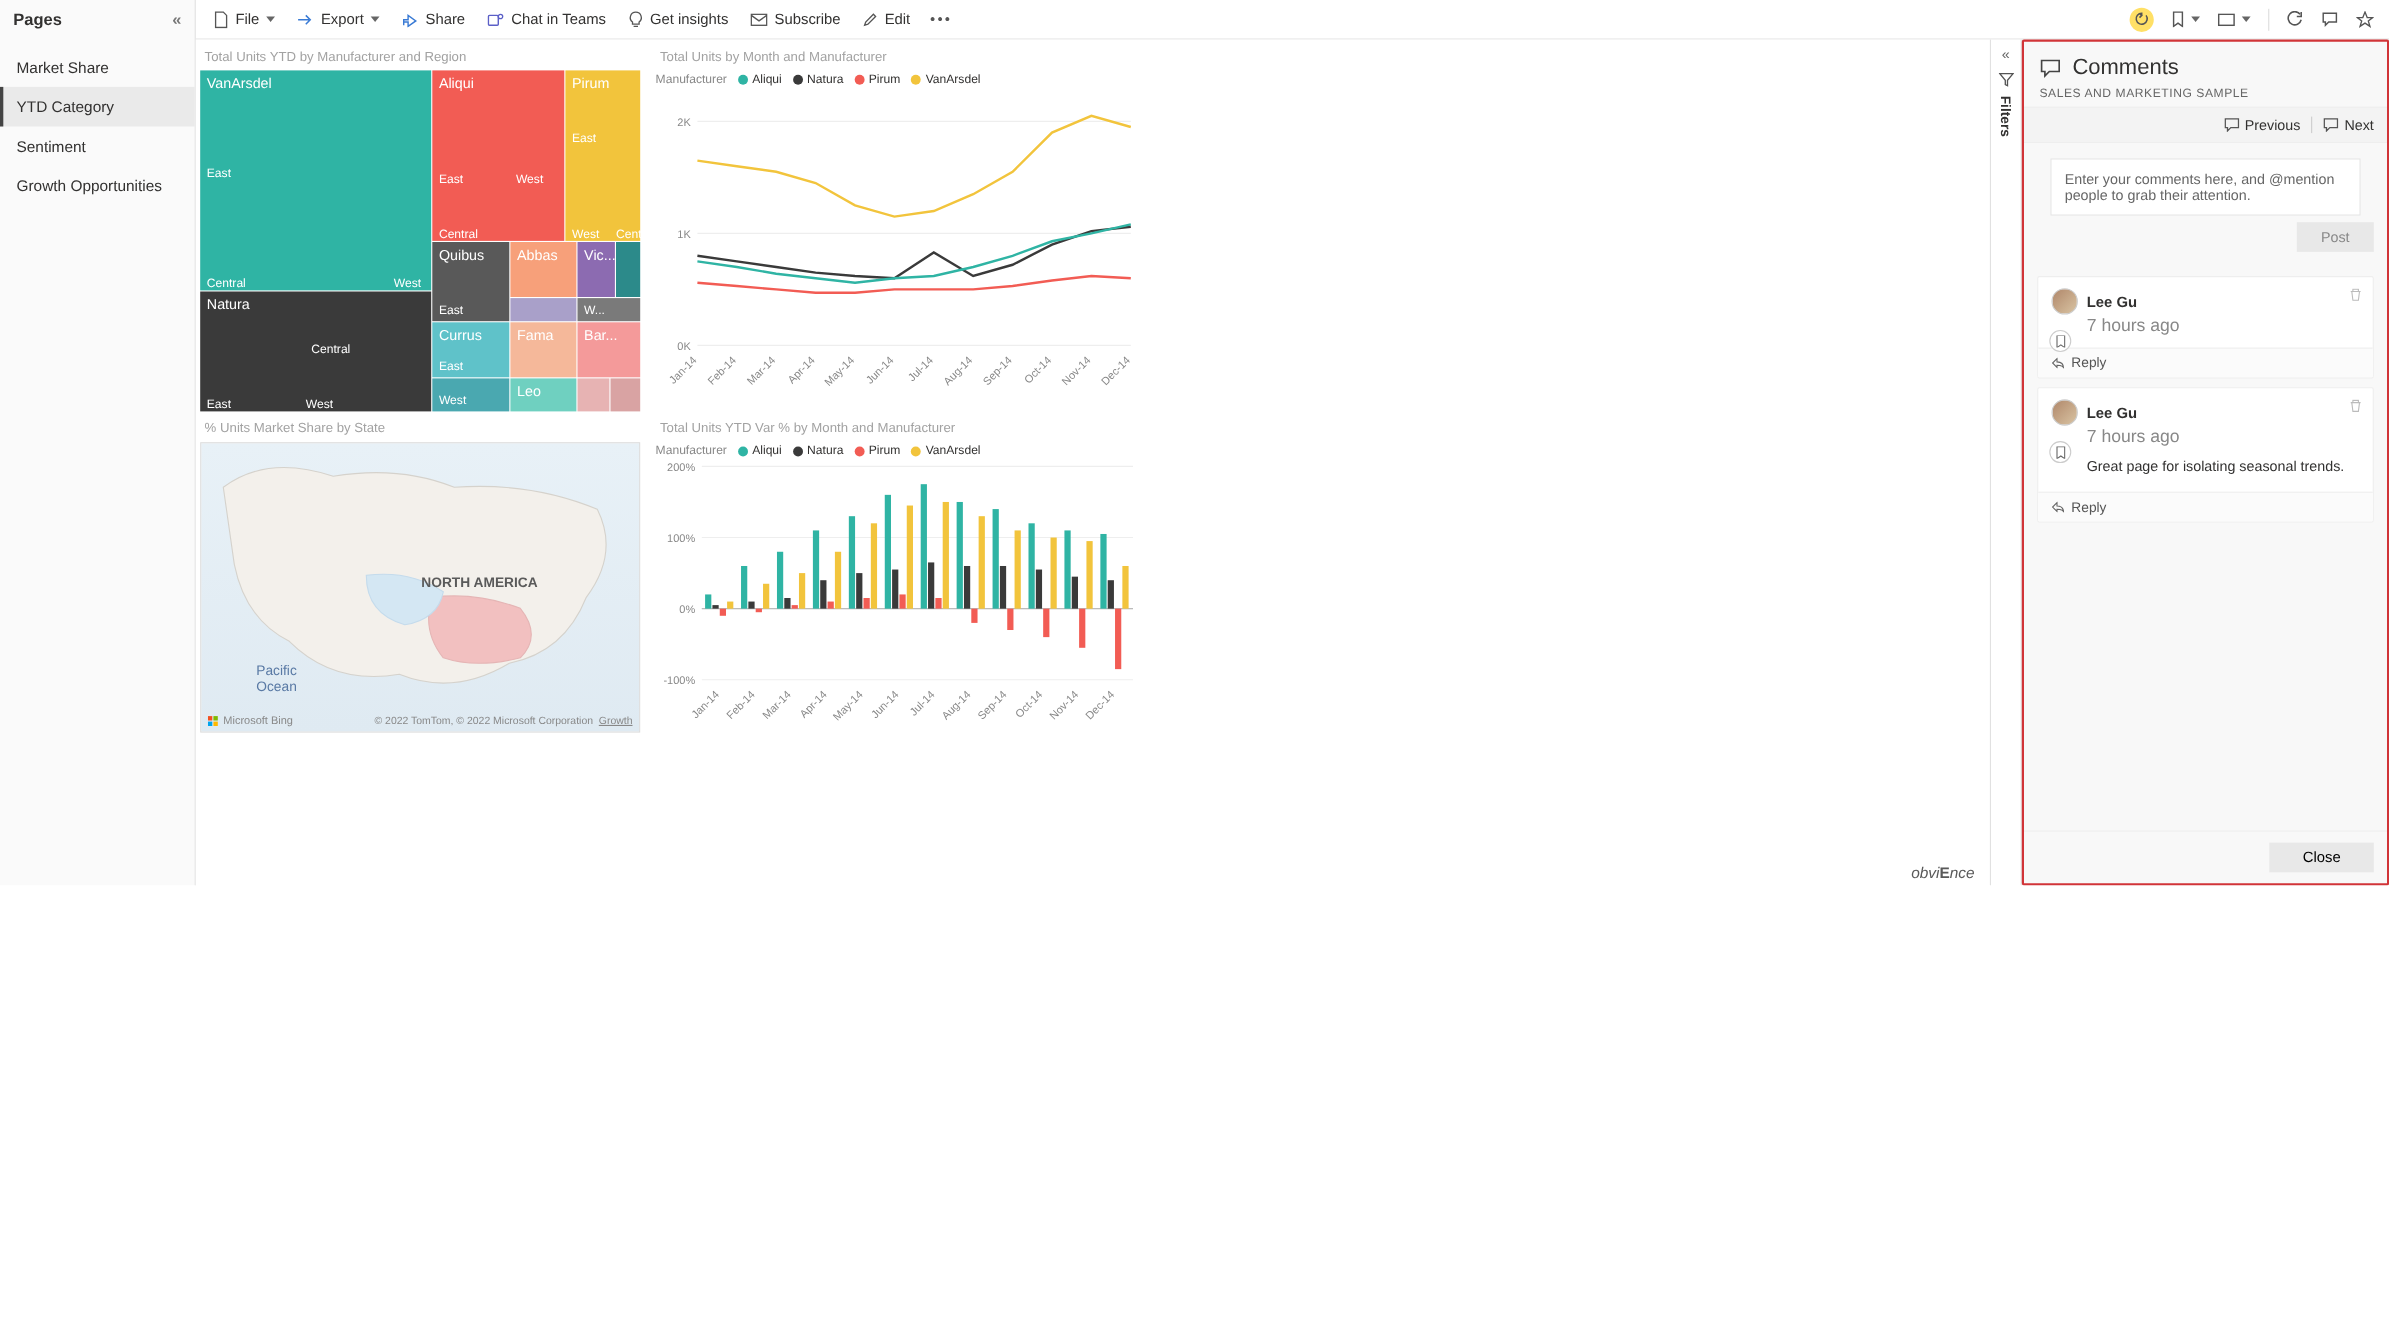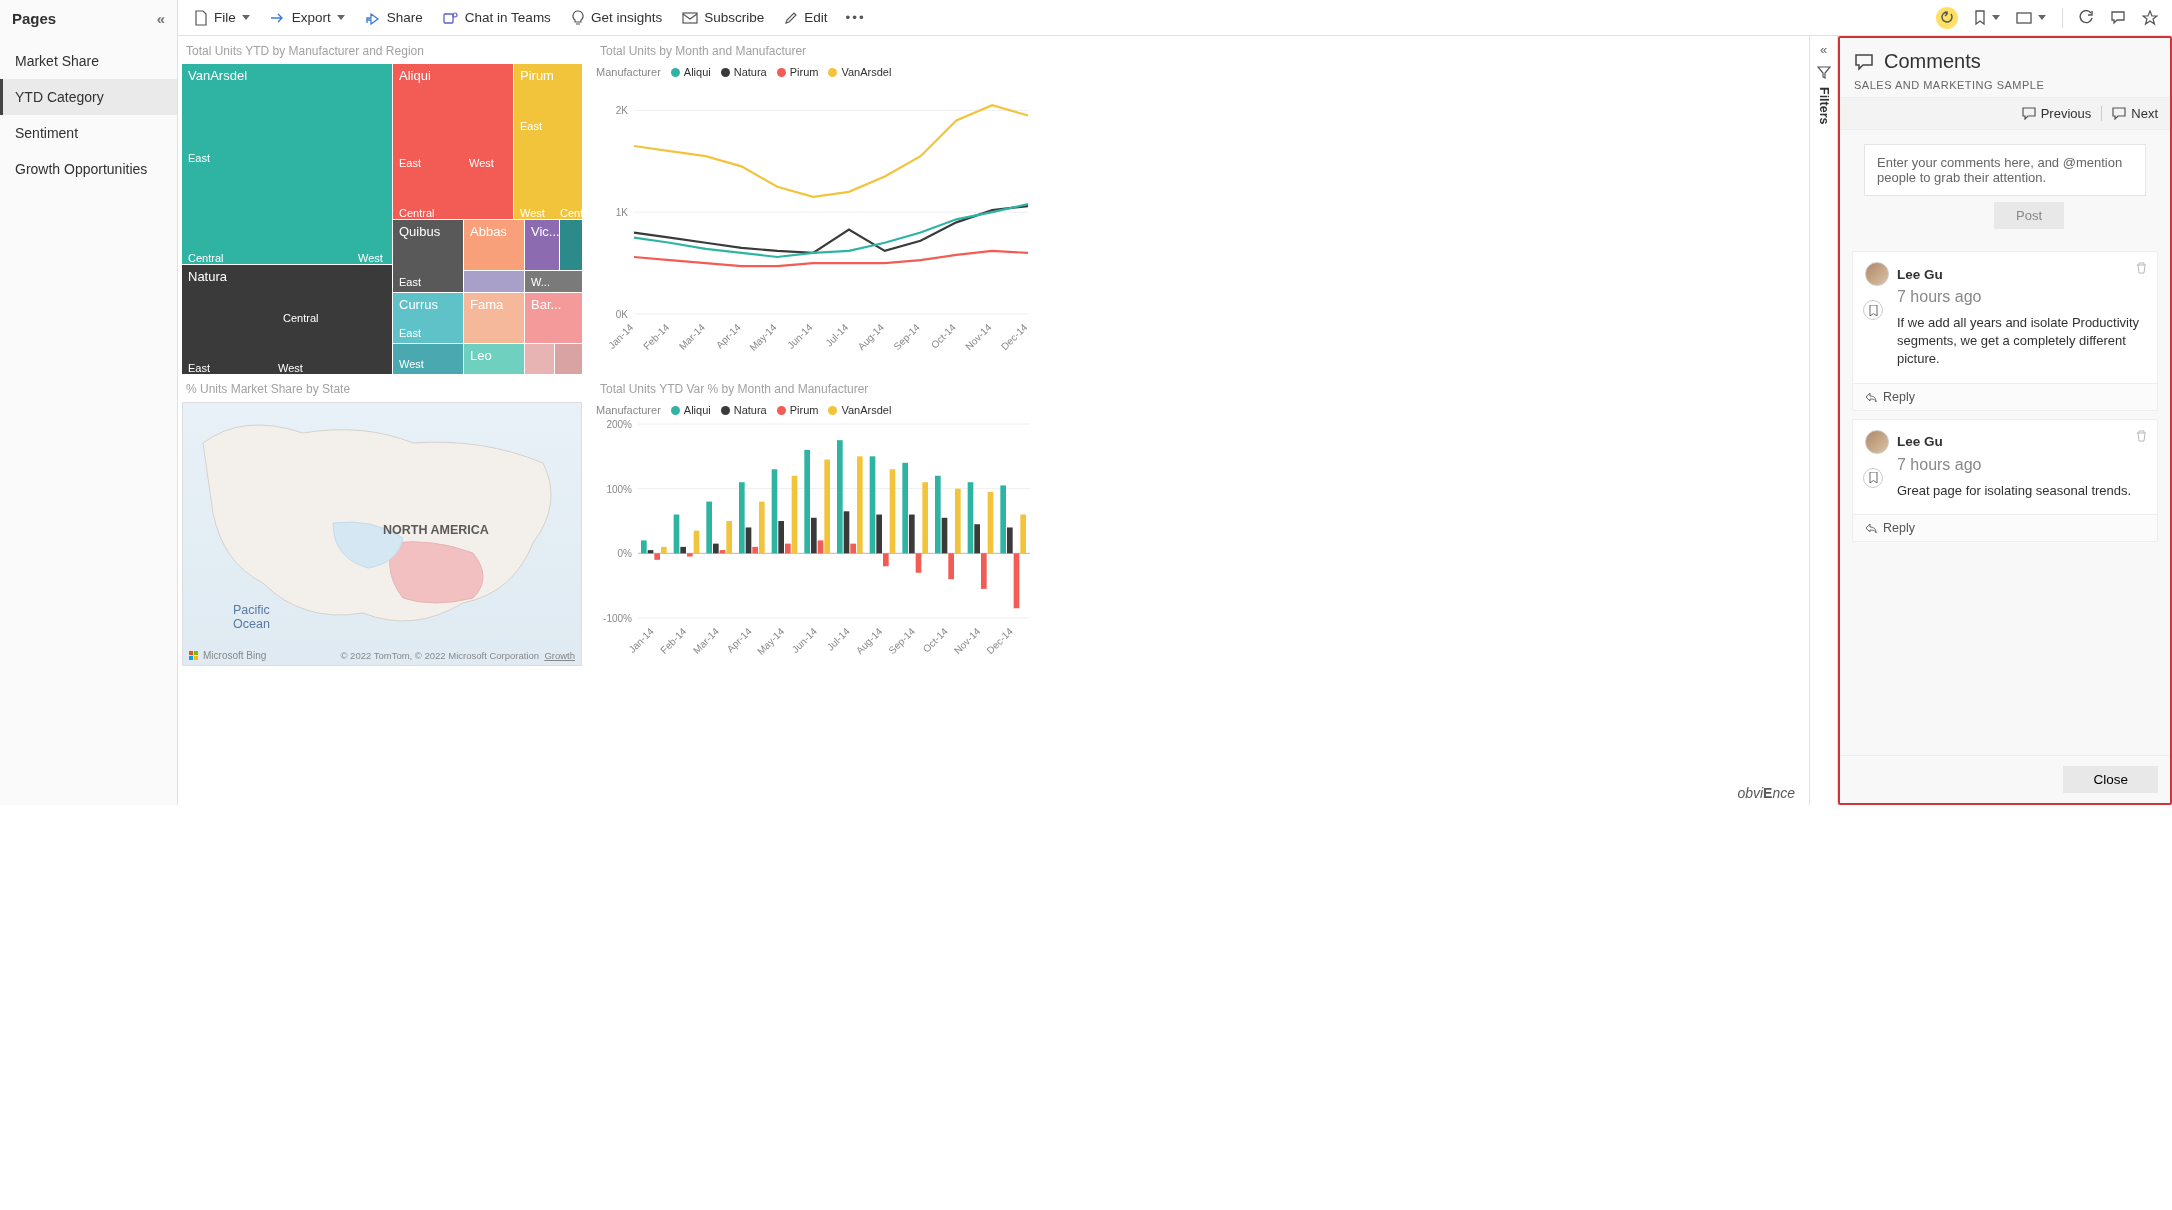--- a/index.html
+++ b/index.html
@@ -39,21 +39,21 @@
 
 
 .comments { width:334px; border:2px solid #d13438; border-radius:2px; display:flex; flex-direction:column; background:#f8f8f8; }
 .comments-head { padding:12px 14px 6px; }
 .comments-head h2 { font-size:20px; font-weight:400; display:flex; align-items:center; gap:10px; }
 .comments-sub { font-size:11px; letter-spacing:0.5px; color:#666; padding-top:6px; text-transform:uppercase; }
 .comments-nav { display:flex; justify-content:flex-end; gap:10px; padding:8px 12px; border-top:1px solid #eee; border-bottom:1px solid #eee; background:#f3f3f3; font-size:13px; }
 .comments-nav .navbtn { display:flex; align-items:center; gap:5px; cursor:pointer; color:#323130; }
 .comments-nav .vline2 { width:1px; background:#ccc; }
 .comment-input-box { background:#fff; margin:14px 24px 6px; padding:10px 12px; border:1px solid #e5e5e5; font-size:13px; color:#666; min-height:52px; }
-.post-row { display:flex; justify-content:center; padding:0 12px 14px;margin-left:48px; }
+.post-row { display:flex; justify-content:flex-end; padding:0 12px 14px;margin-left:48px; }
 .post-btn { background:#e8e8e8; color:#888; padding:6px 22px; font-size:13px; border:none; cursor:pointer; }
 .comment-card { background:#fff; margin:8px 12px; border:1px solid #eee; border-radius:2px; }
 .comment-body { padding:10px 12px 10px 12px; position:relative; }
 .comment-user { display:flex; align-items:center; gap:8px; }
 .avatar { width:24px; height:24px; border-radius:50%; background:linear-gradient(135deg,#b0876a,#d9c4a3); border:1px solid #ccc; }
 .comment-user strong { font-size:13.5px; }
 .comment-time { font-size:16px; color:#888; padding-left:32px; padding-top:2px; }
 .comment-text { font-size:13px; padding:8px 4px 4px 32px; line-height:1.4; }
 .bookmark-badge { position:absolute; left:10px; top:48px; width:20px; height:20px; border:1px solid #ccc; border-radius:50%; background:#fff; display:flex; align-items:center; justify-content:center; font-size:10px; }
 .delete-ic { position:absolute; right:10px; top:10px; color:#bbb; font-size:12px; cursor:pointer; }
@@ -476,21 +476,20 @@
       <div class="comment-user">
                   <div class="avatar"></div>
                   <strong>Lee Gu</strong>
                 </div>
       <div class="comment-time">7 hours ago</div>
       <div class="bookmark-badge">
                   <svg width="9" height="11">
                     <path d="M1 0h7v11l-3.5-2.5L1 11z" fill="none" stroke="#666" stroke-width="1"></path>
                   </svg>
                 </div>
-      <div class="comment-text">If we add all years and isolate Productivity segments, we get a completely different picture.</div>
       <div class="delete-ic"><svg width="11" height="12">
                     <path d="M1 3h9 M3 3V1h5v2 M2 3l1 8h5l1-8" fill="none" stroke="#bbb" stroke-width="1"></path>
                   </svg></div>
     </div>
     <div class="reply-row">
       <svg width="12" height="10">
                   <path d="M5 1L1 5l4 4V7c4 0 6 1 6 3 0-4-2-6-6-6z" fill="none" stroke="#666" stroke-width="1"></path>
                 </svg>
       <span>Reply</span>
     </div>

